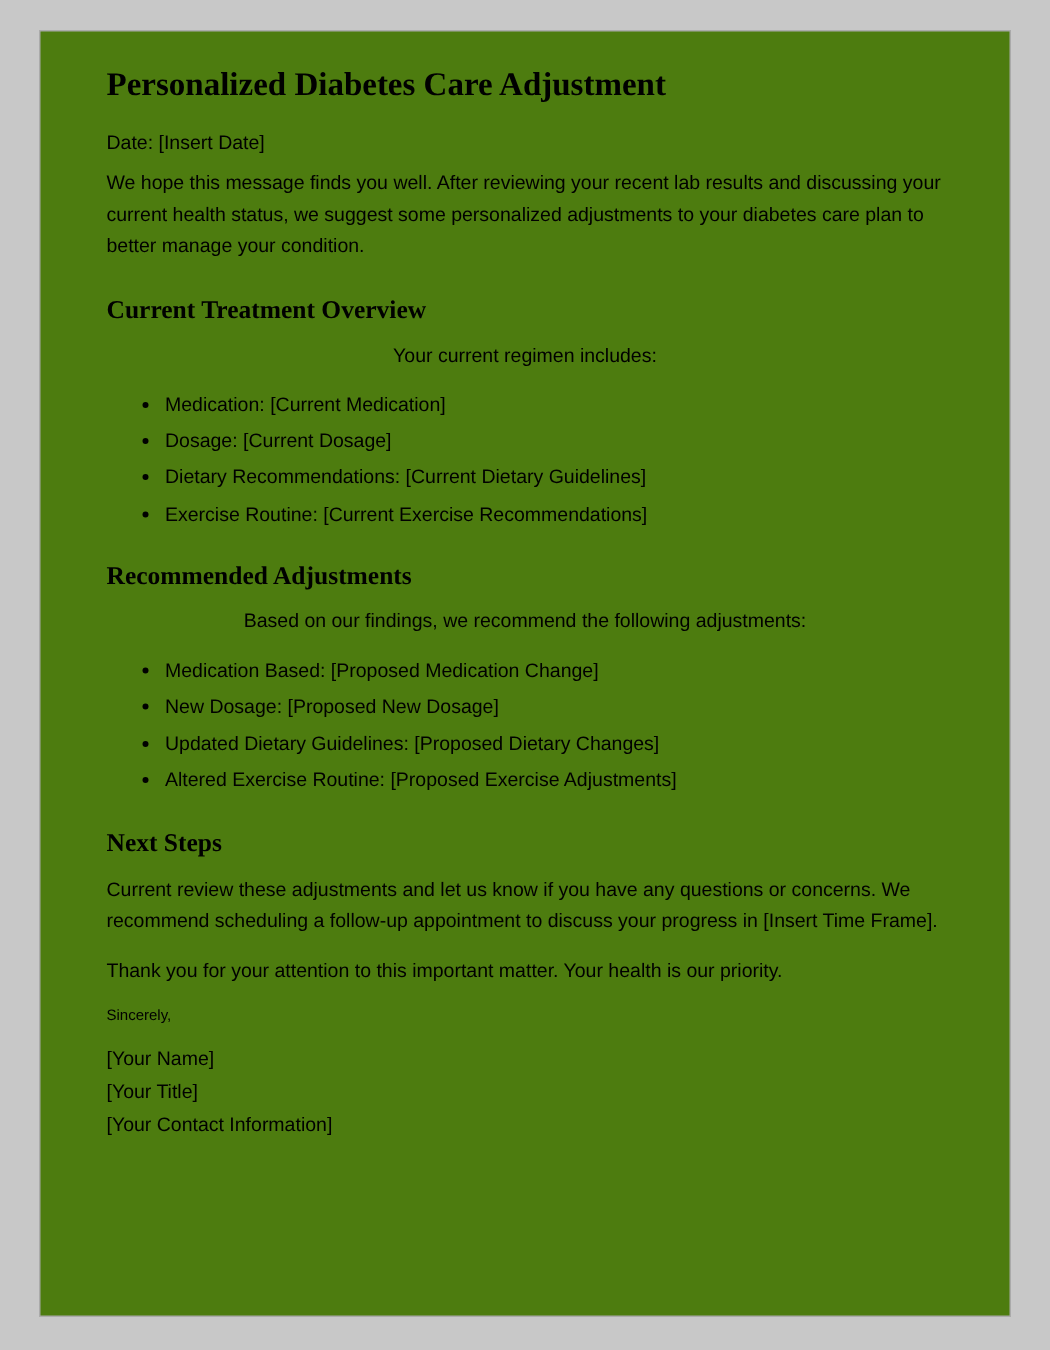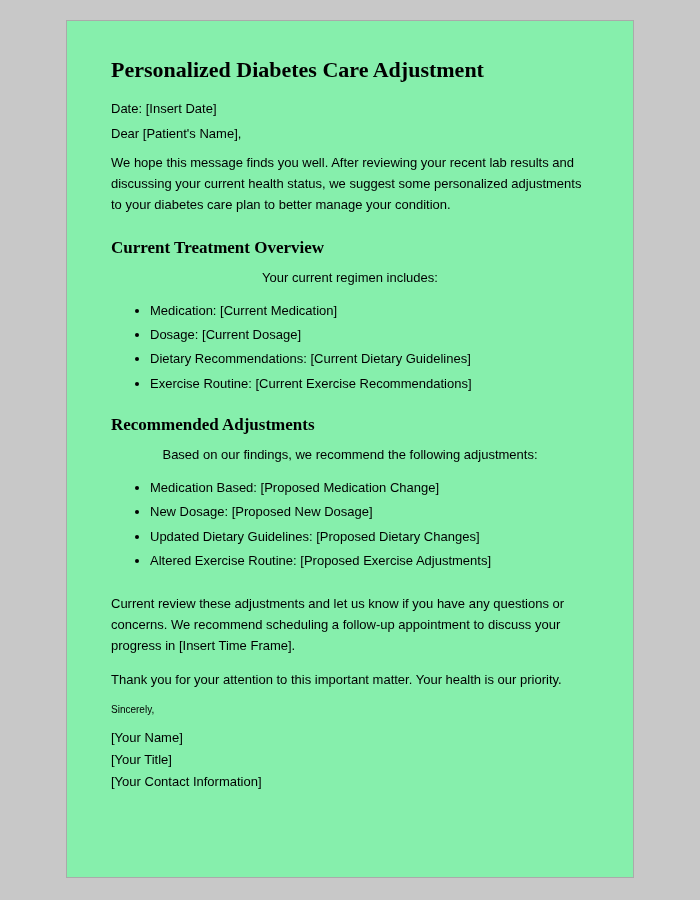--- a/index.html
+++ b/index.html
@@ -13,25 +13,25 @@
       display: flex;
       justify-content: center;
       align-items: flex-start;
       min-height: 900px;
       width: 700px;
       font-family: Georgia, 'Times New Roman', serif;
       padding: 20px;
     }
 
     .document {
-      background: #86efac;
+      background: #4d7c0f;
       border: 1px solid #aaaaaa;
-      width: 568px;
+      width: 648px;
       min-height: 858px;
-      padding: 36px 44px 40px 44px;
+      padding: 22px 44px 40px 44px;
       position: relative;
     }
 
     .doc-title {
       font-size: 22px;
       font-weight: bold;
       font-family: Georgia, serif;
       margin-bottom: 18px;
       line-height: 1.2;
     }
@@ -109,21 +109,20 @@
   </style>
 </head>
 <body>
 
 <div class="document">
 
   <h1 class="doc-title">Personalized Diabetes Care Adjustment</h1>
 
   <p class="doc-date">Date: [Insert Date]</p>
 
-  <p class="doc-salutation">Dear [Patient's Name],</p>
 
   <p class="doc-intro">We hope this message finds you well. After reviewing your recent lab results and discussing your current health status, we suggest some personalized adjustments to your diabetes care plan to better manage your condition.</p>
 
   <div class="section-block">
     <h2 class="section-heading">Current Treatment Overview</h2>
 
     <p class="section-text">Your current regimen includes:</p>
 
     <ul class="section-list">
       <li>Medication: [Current Medication]</li>
@@ -140,20 +139,21 @@
 
     <ul class="section-list">
       <li>Medication Based: [Proposed Medication Change]</li>
       <li>New Dosage: [Proposed New Dosage]</li>
       <li>Updated Dietary Guidelines: [Proposed Dietary Changes]</li>
       <li>Altered Exercise Routine: [Proposed Exercise Adjustments]</li>
     </ul>
   </div>
 
   <div class="section-block">
+    <h2 class="section-heading">Next Steps</h2>
 
     <p class="next-steps-text">Current review these adjustments and let us know if you have any questions or concerns. We recommend scheduling a follow-up appointment to discuss your progress in [Insert Time Frame].</p>
 
     <p class="next-steps-text">Thank you for your attention to this important matter. Your health is our priority.</p>
   </div>
 
   <div class="section-block">
     <p class="sincerely">Sincerely,</p>
 
     <div class="signature-block">

